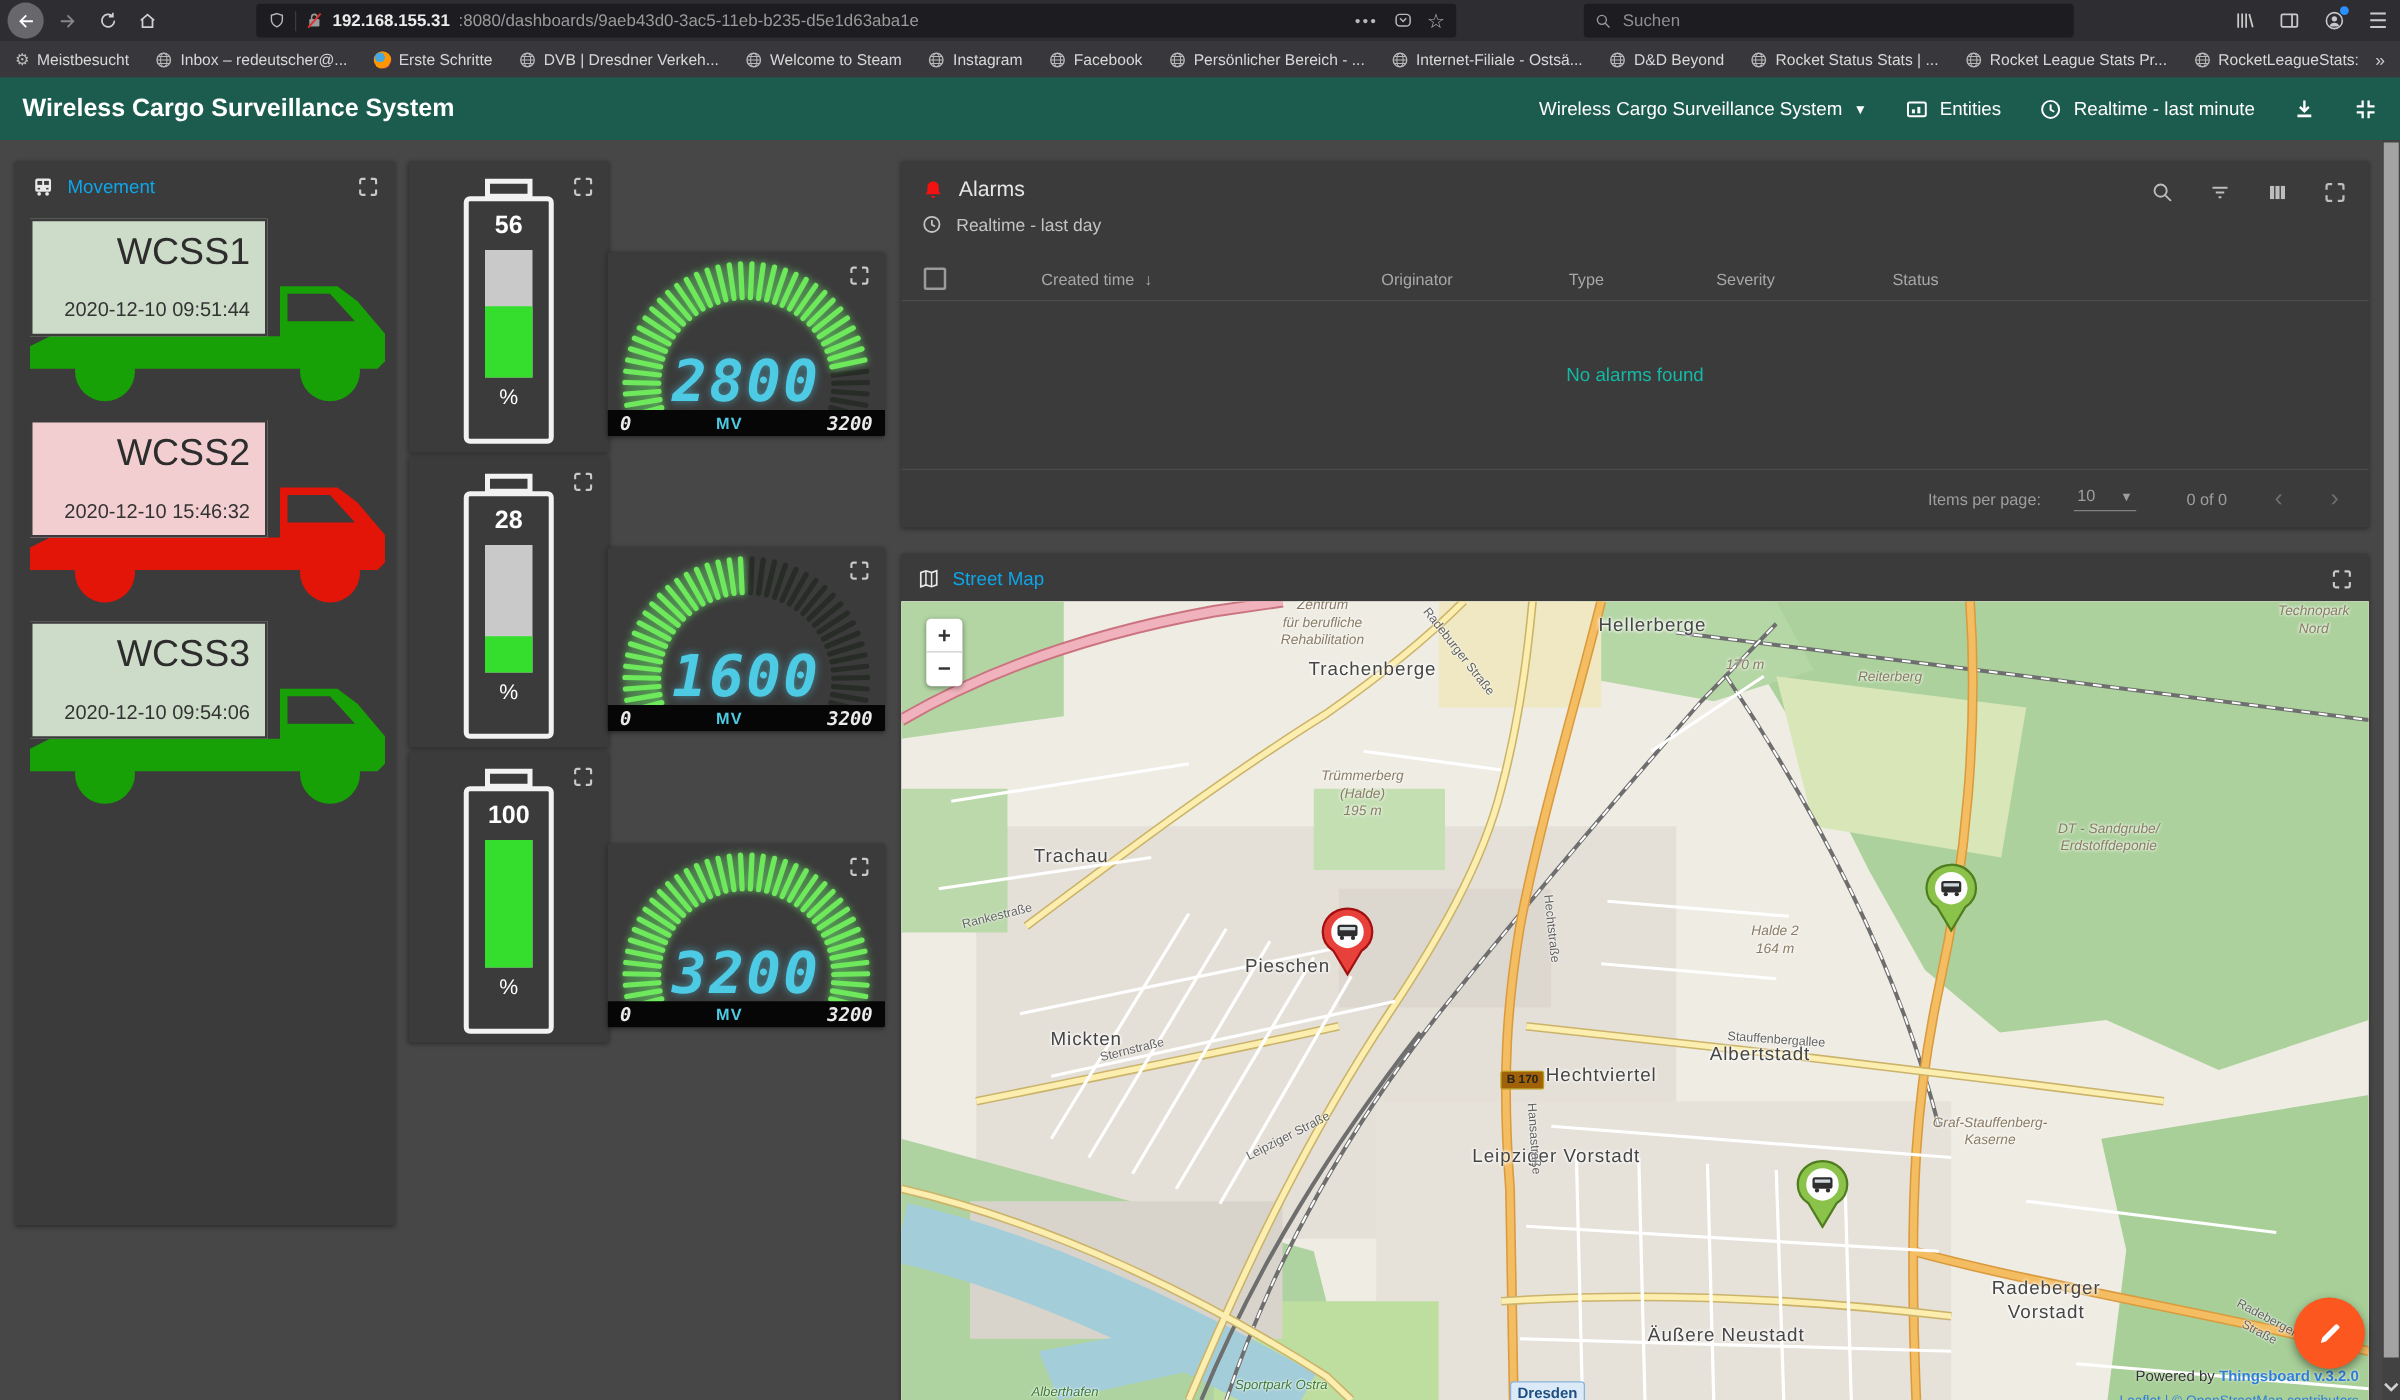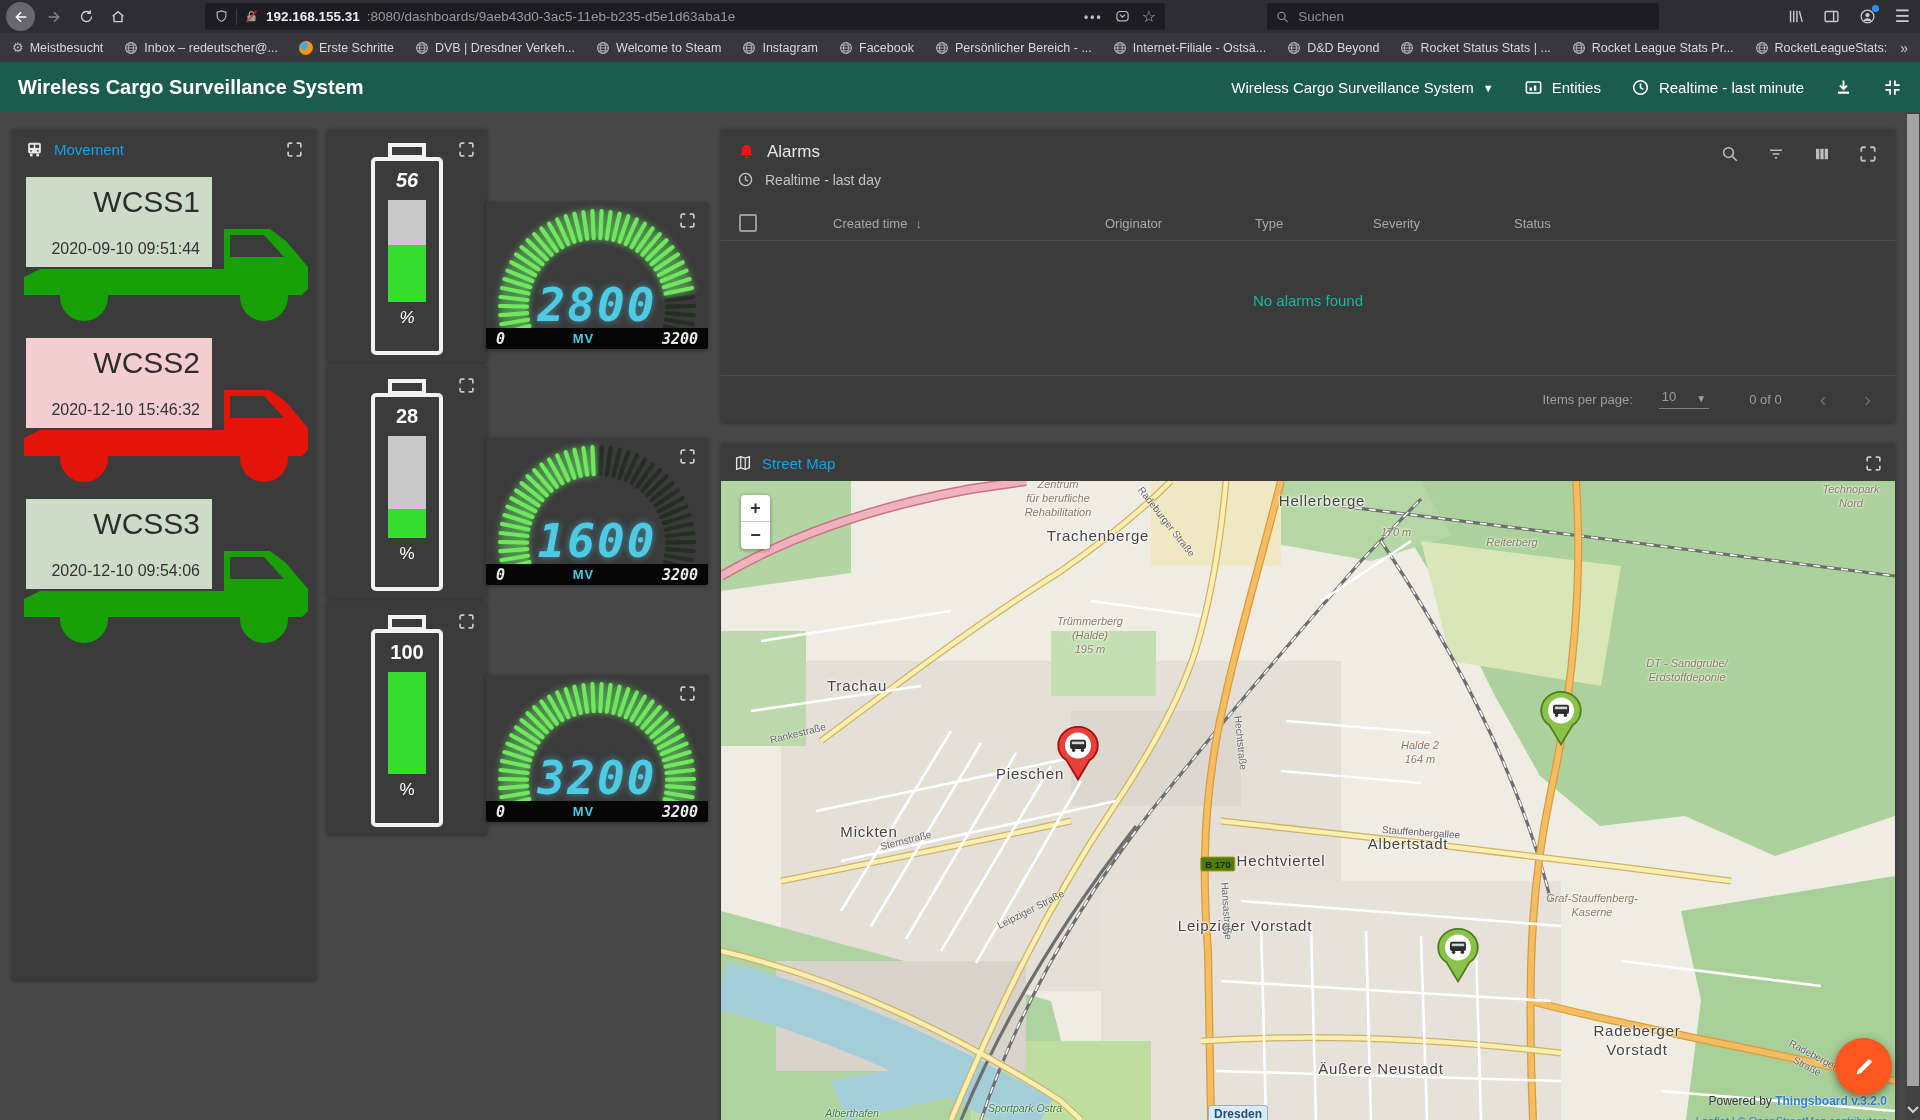--- a/index.html
+++ b/index.html
@@ -114,21 +114,21 @@
   
   #map-card{left:721px;top:443px;width:1174px;height:677px;}
   .map-area{position:absolute;top:38px;left:0;right:0;bottom:0;overflow:hidden;background:#efece4;}
   .map-label{position:absolute;transform:translate(-50%,-50%);white-space:pre-line;text-align:center;
     pointer-events:none;line-height:1.25;}
   .lbl-suburb{font-size:15px;color:#454545;letter-spacing:.8px;
     text-shadow:0 0 3px #fff,0 0 3px #fff,0 0 3px #fff;}
   .lbl-poi{font-size:11px;font-style:italic;color:#8a7c64;text-shadow:0 0 3px #fff,0 0 3px #fff;}
   .lbl-street{font-size:10px;color:#636363;text-shadow:0 0 2px #fff,0 0 2px #fff;}
   .lbl-park{font-size:10.5px;font-style:italic;color:#3c7a33;text-shadow:0 0 2px #fff,0 0 2px #fff;}
-  .road-badge{position:absolute;transform:translate(-50%,-50%);background:#4d7c0f;border:1px solid #b89a1e;
+  .road-badge{position:absolute;transform:translate(-50%,-50%);background:#a16207;border:1px solid #b89a1e;
     color:#222;font-size:9.5px;font-weight:bold;padding:0 4px;border-radius:2px;line-height:13px;}
   .city-badge{position:absolute;transform:translate(-50%,0);background:#dceaf7;border:1px solid #86b3da;
     color:#1d4f80;font-size:12px;font-weight:bold;padding:0 5px;border-radius:3px;line-height:16px;}
   .map-marker{position:absolute;transform:translate(-50%,-100%);}
   .zoom-ctrl{position:absolute;left:20px;top:14px;width:29px;background:#fff;border-radius:4px;
     box-shadow:0 1px 4px rgba(0,0,0,.4);overflow:hidden;}
   .zoom-btn{width:29px;height:27px;display:flex;align-items:center;justify-content:center;
     font-size:18px;font-weight:bold;color:#333;}
   .zoom-btn:first-child{border-bottom:1px solid #ccc;}
   .attribution{position:absolute;right:8px;bottom:12px;font-size:12px;color:#333;
@@ -409,21 +409,21 @@
       <div class="truck-row">
         <svg width="292" height="152" viewBox="0 0 292 152">
           <polygon points="6,106 22,98 206,98 206,124 6,124" fill="#18a007"></polygon>
           <polygon points="206,58 252,58 268,70 290,96 290,118 284,124 206,124" fill="#18a007"></polygon>
           <polygon points="212,64 246,64 266,86 212,86" fill="#3b3b3b"></polygon>
           <circle cx="66" cy="126" r="24" fill="#18a007"></circle>
           <circle cx="246" cy="126" r="24" fill="#18a007"></circle>
         </svg>
         <div class="truck-label" style="background:#cddcc8">
           <span class="truck-name">WCSS1</span>
-          <span class="truck-time">2020-09-10 09:51:44</span>
+          <span class="truck-time">2020-12-10 09:51:44</span>
         </div>
       </div>
       <div class="truck-row">
         <svg width="292" height="152" viewBox="0 0 292 152">
           <polygon points="6,106 22,98 206,98 206,124 6,124" fill="#e31508"></polygon>
           <polygon points="206,58 252,58 268,70 290,96 290,118 284,124 206,124" fill="#e31508"></polygon>
           <polygon points="212,64 246,64 266,86 212,86" fill="#3b3b3b"></polygon>
           <circle cx="66" cy="126" r="24" fill="#e31508"></circle>
           <circle cx="246" cy="126" r="24" fill="#e31508"></circle>
         </svg>
@@ -703,21 +703,21 @@
 </div>
 <div id="scrollbar">
   <div id="scroll-thumb"></div>
   <div id="scroll-chev">
     <svg width="12" height="8" viewBox="0 0 12 8" style="margin:0 auto;">
         <path d="M1 1l5 5 5-5" fill="none" stroke="#d0d0d0" stroke-width="2"></path>
       </svg>
   </div>
 </div>
 
-<div class="card battery-card" style="top: 129px; font-style: italic;">
+<div class="card battery-card" style="top: 129px;">
     <span class="batt-crop">
       <svg width="17" height="17" viewBox="0 0 24 24">
         <path d="M3 9V5a2 2 0 012-2h4M15 3h4a2 2 0 012 2v4M21 15v4a2 2 0 01-2 2h-4M9 21H5a2 2 0 01-2-2v-4" fill="none" stroke="currentColor" stroke-width="2.4"></path>
       </svg>
     </span>
     <div class="battery">
       <div class="battery-cap"></div>
       <div class="battery-body">
         <div class="battery-value">56</div>
         <div class="battery-bar">

